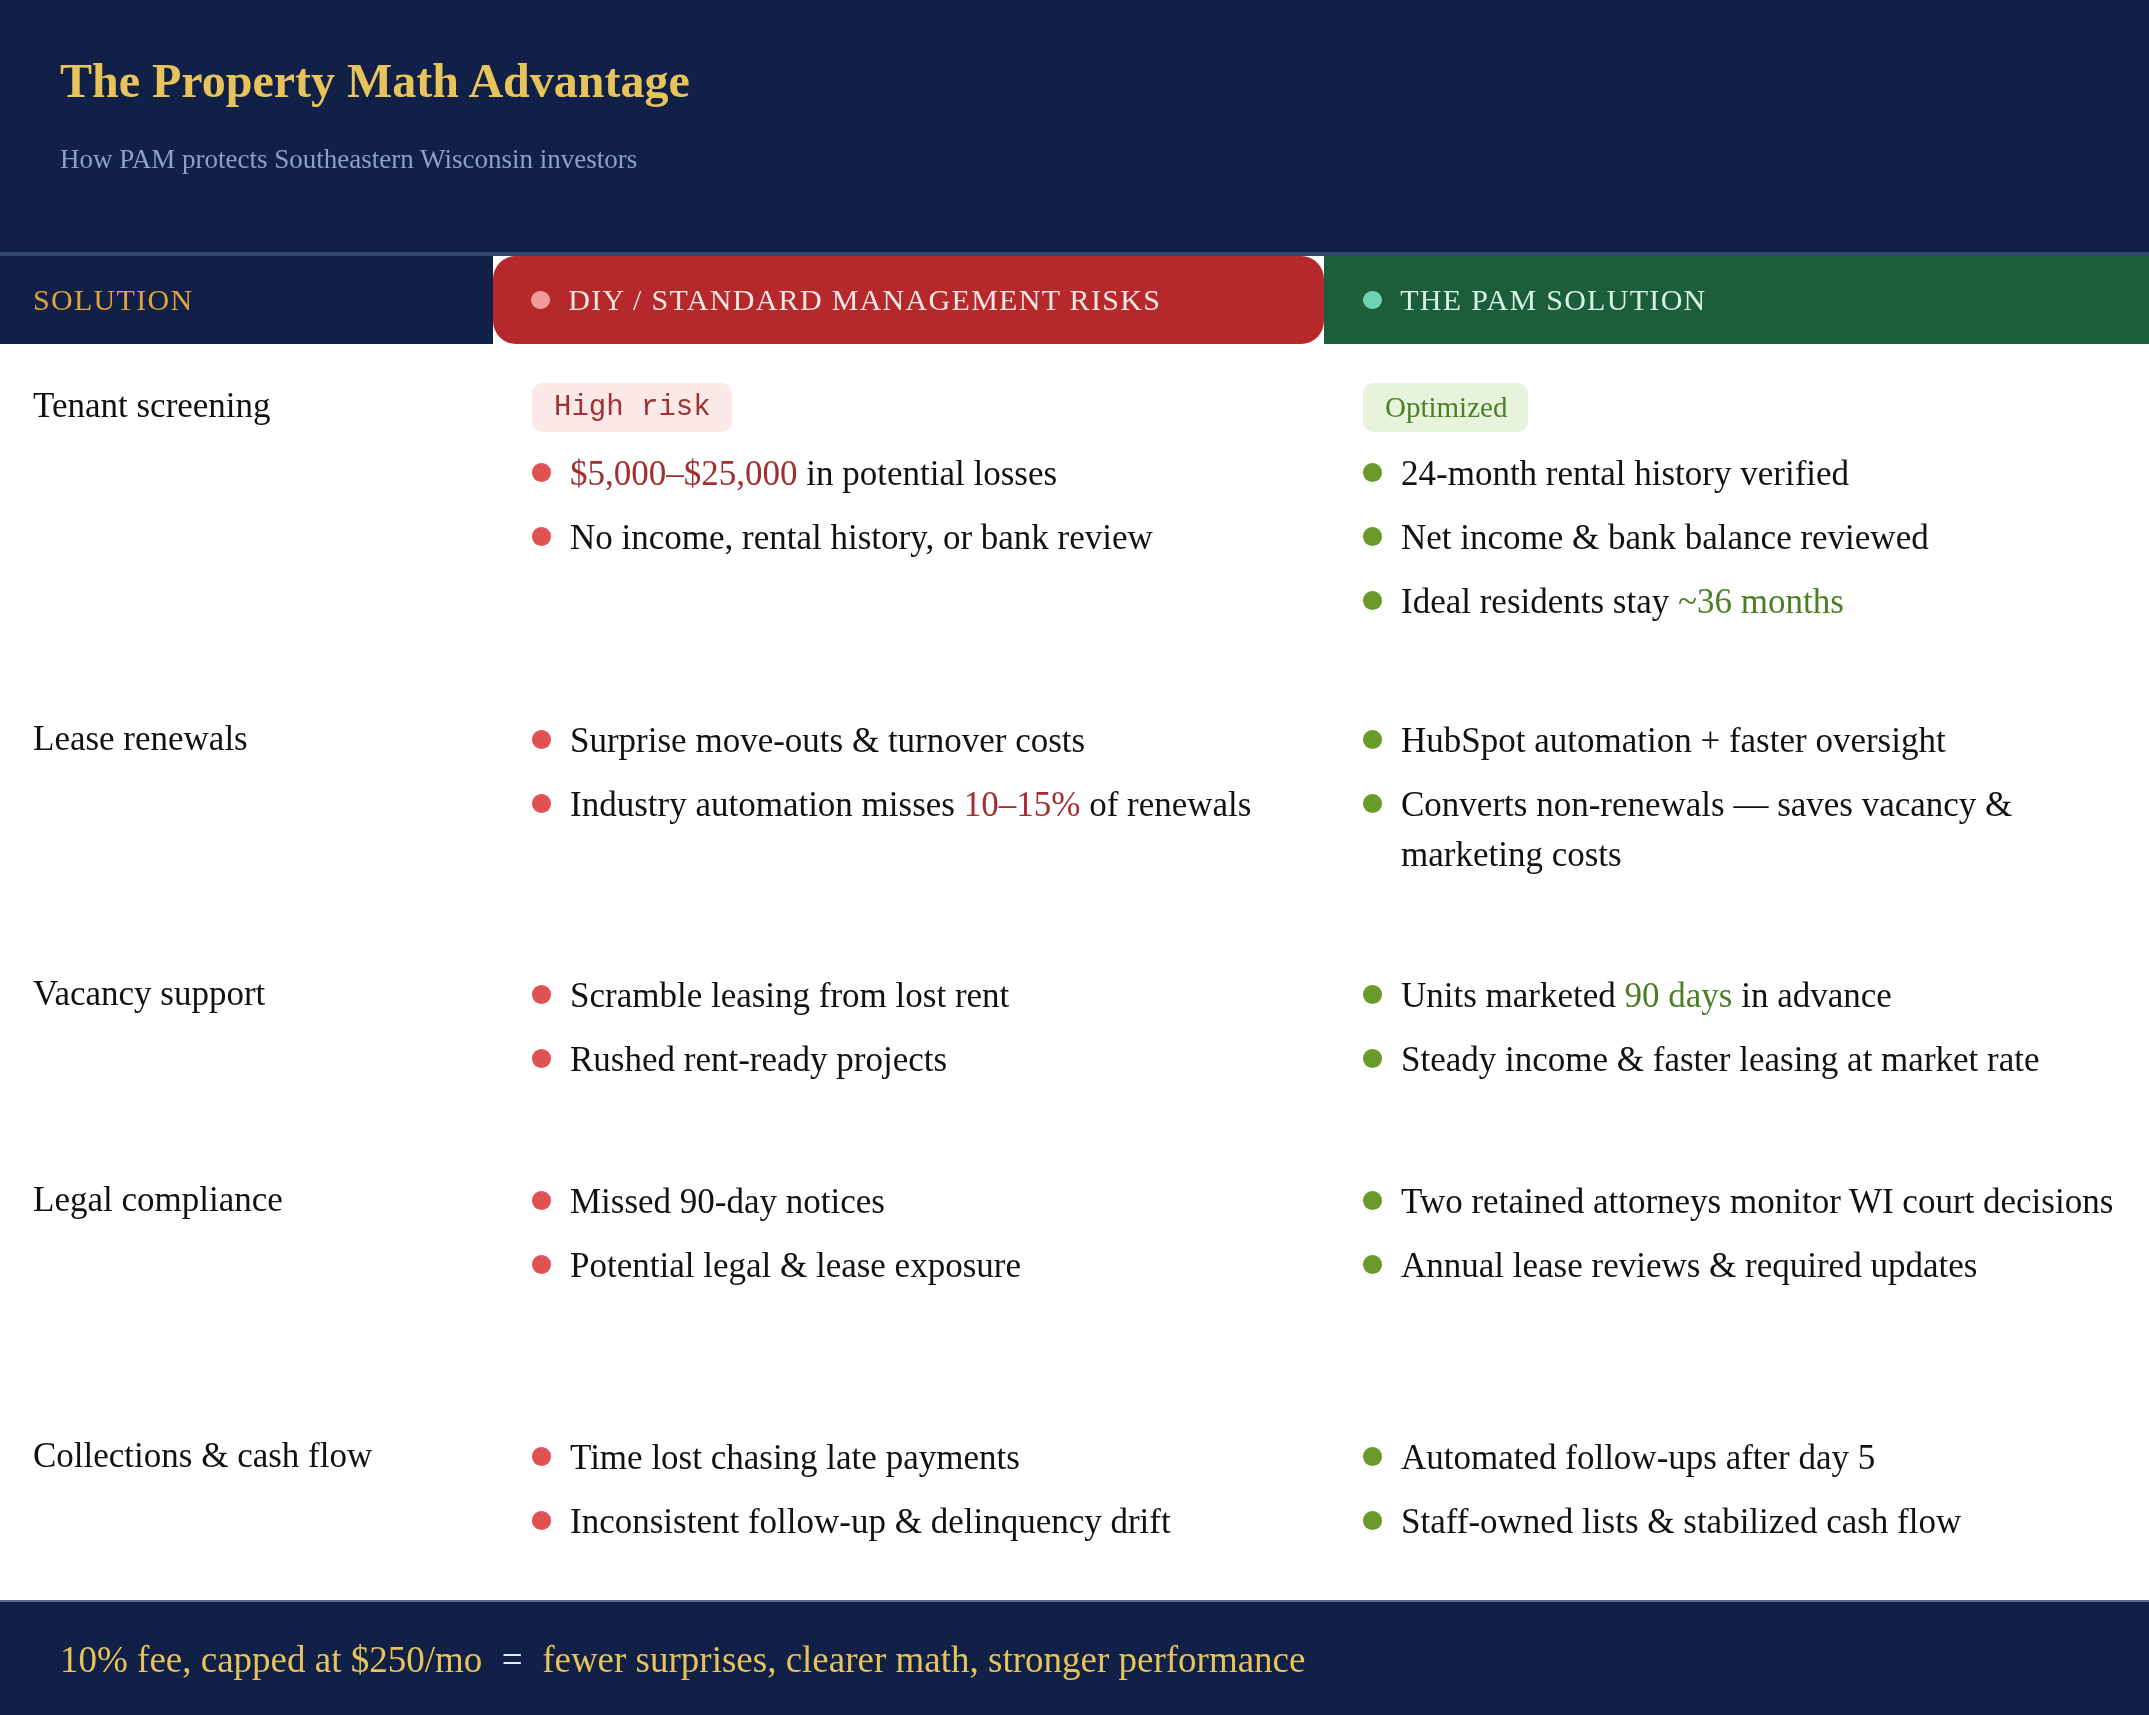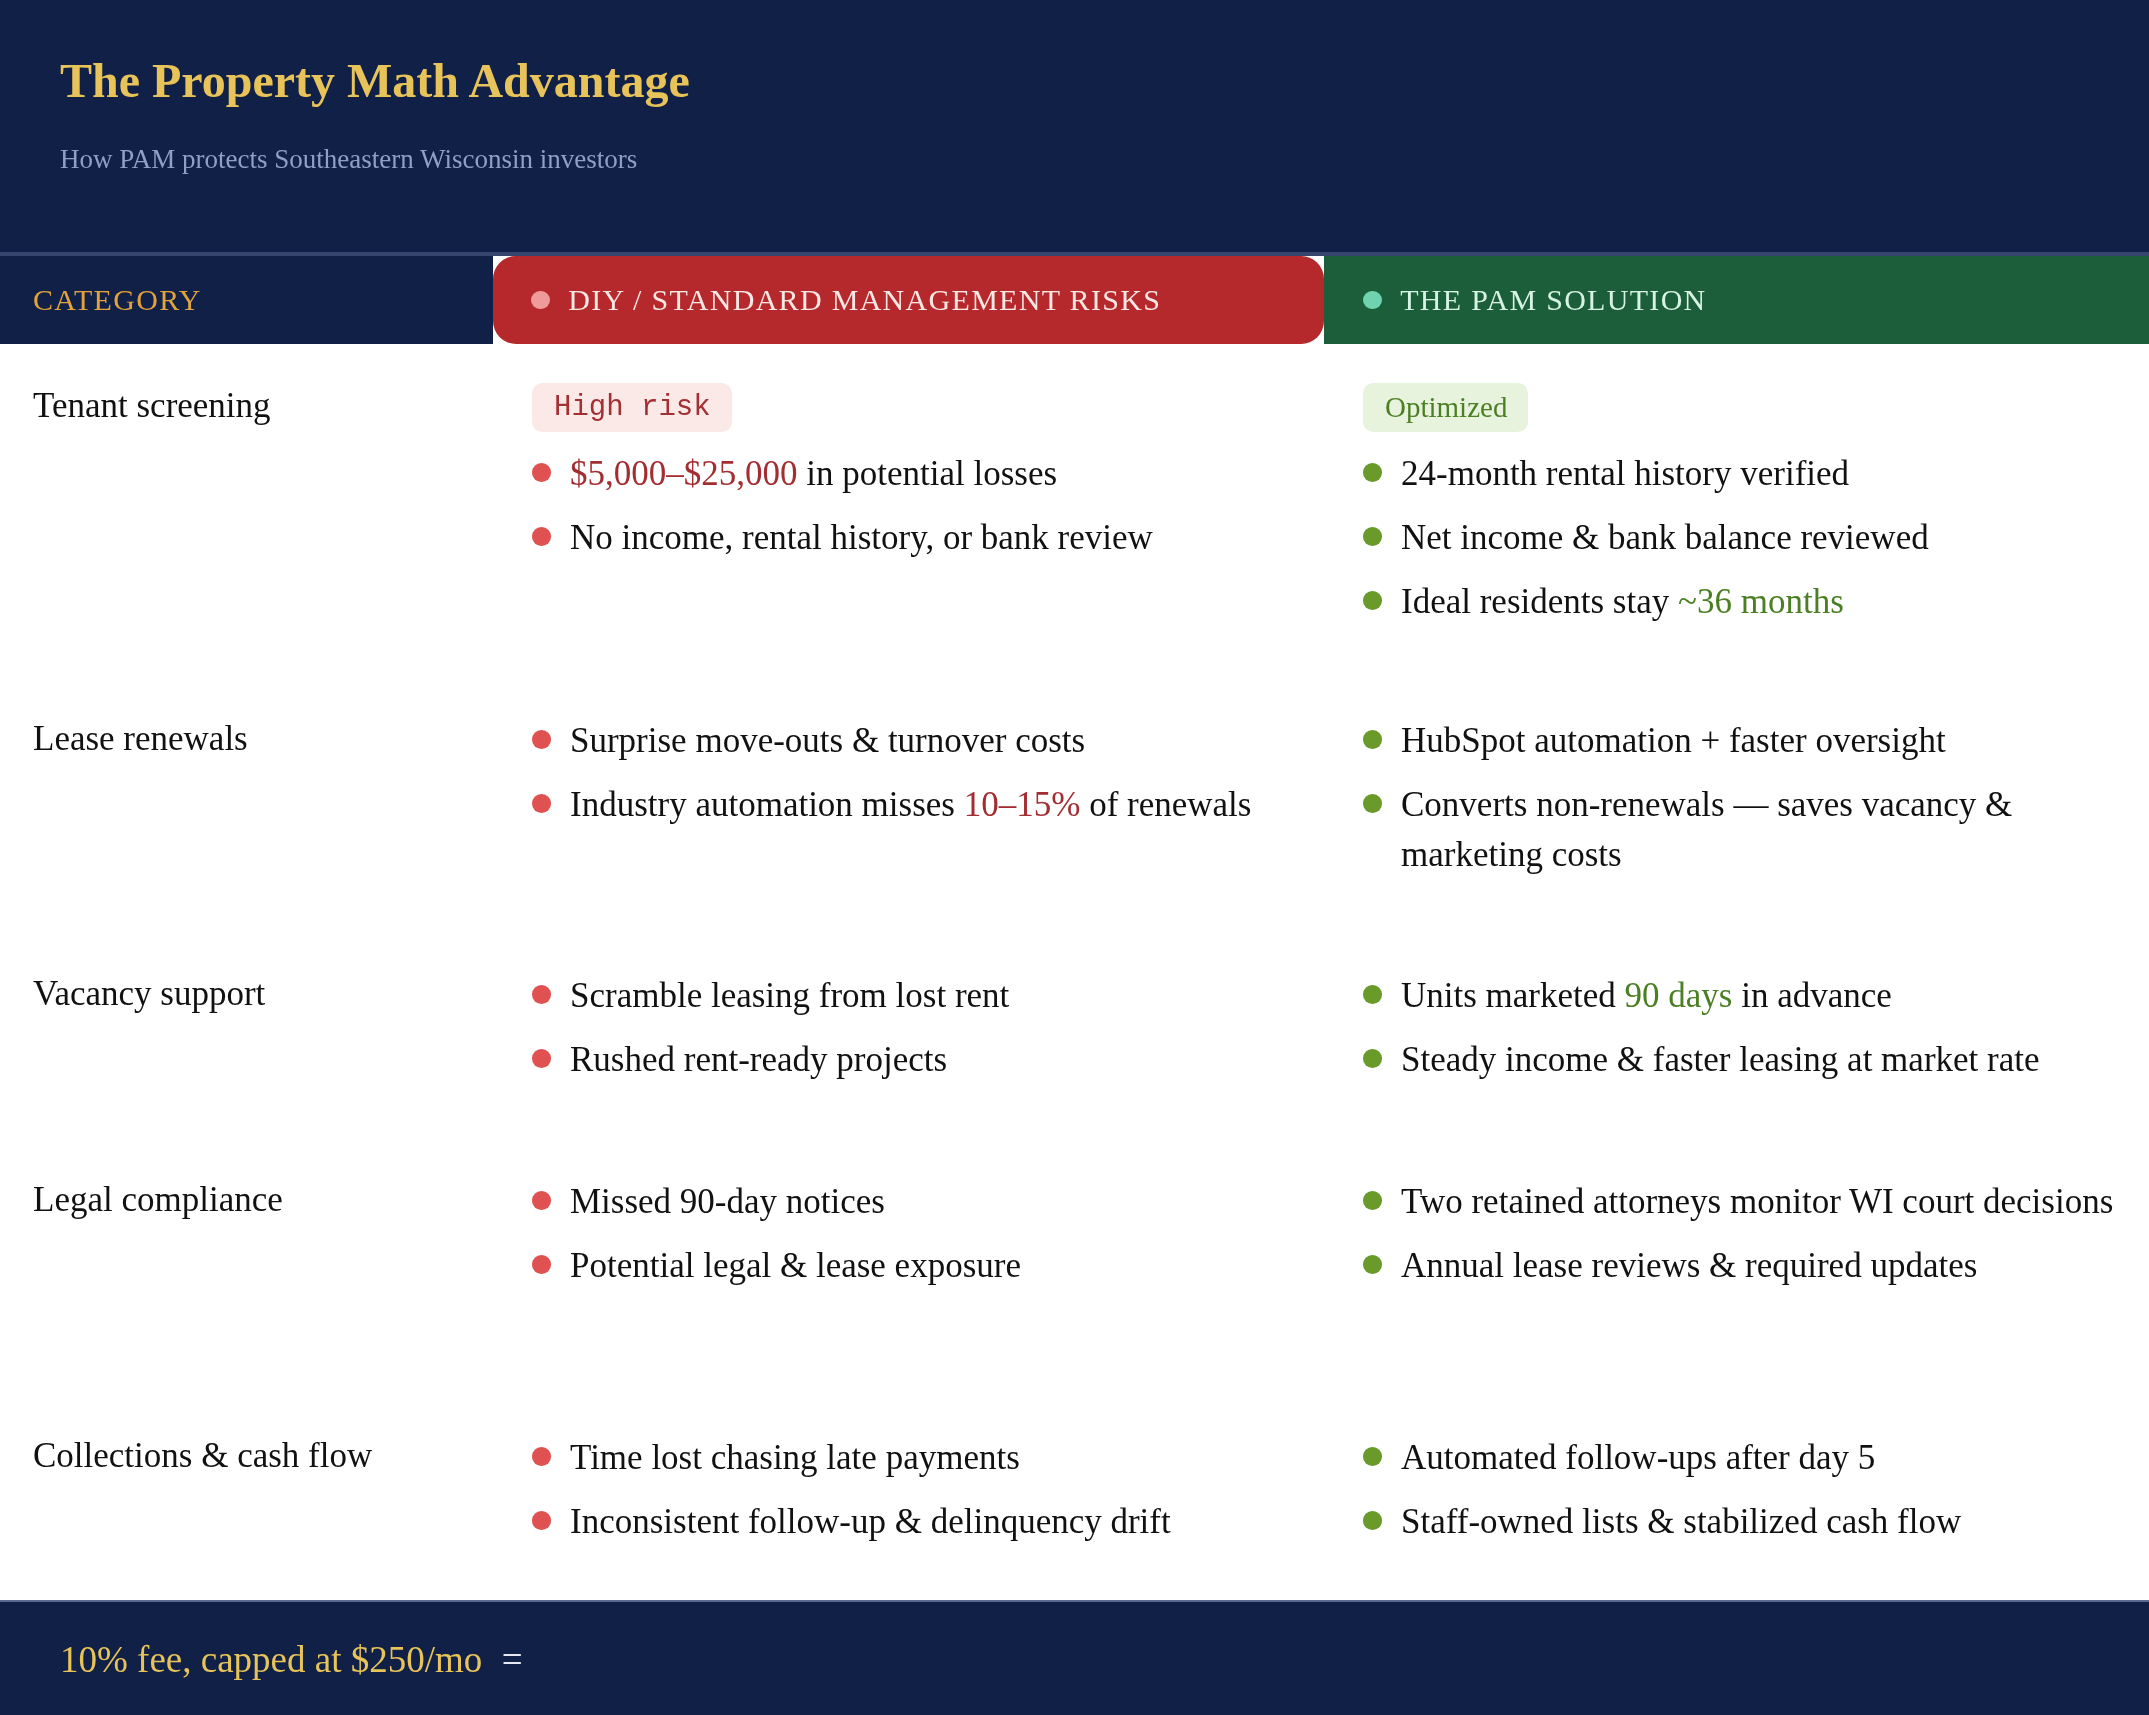--- a/index.html
+++ b/index.html
@@ -49,21 +49,21 @@
 </head>
 <body>
 
 <header class="hero">
   <h1 class="hero-title">The Property Math Advantage</h1>
   <div class="hero-sub">How PAM protects Southeastern Wisconsin investors</div>
   <div class="hero-rule"></div>
 </header>
 
 <div class="col-head h-cat">
-  <span class="label">CATEGORY</span>
+  <span class="label">SOLUTION</span>
 </div>
 <div class="col-head h-risk">
   <span class="dot"></span>
   <span class="label">DIY / STANDARD MANAGEMENT RISKS</span>
 </div>
 <div class="col-head h-sol">
   <span class="dot"></span>
   <span class="label">THE PAM SOLUTION</span>
 </div>
 
@@ -146,14 +146,15 @@
     <ul class="items">
       <li class="item"><span class="bullet"></span><span>Automated follow-ups after day 5</span></li>
       <li class="item"><span class="bullet"></span><span>Staff-owned lists &amp; stabilized cash flow</span></li>
     </ul>
   </div>
 </section>
 
 <footer class="footer">
   <span class="left">10% fee, capped at $250/mo</span>
   <span class="eq">=</span>
+  <span class="right">fewer surprises, clearer math, stronger performance</span>
 </footer>
 
 
 </body></html>

